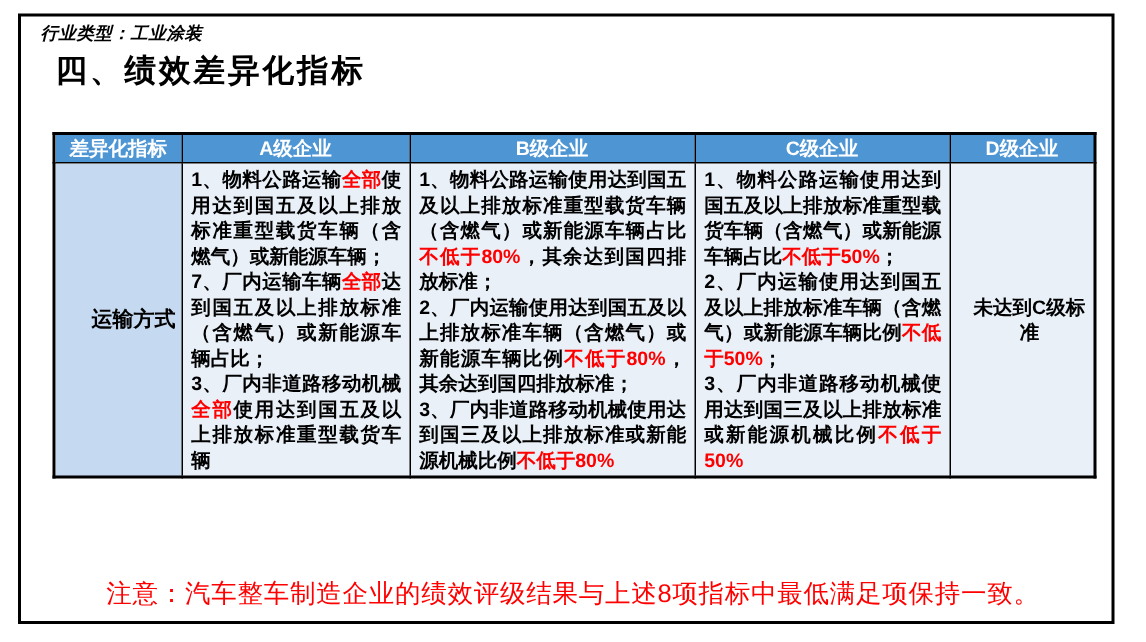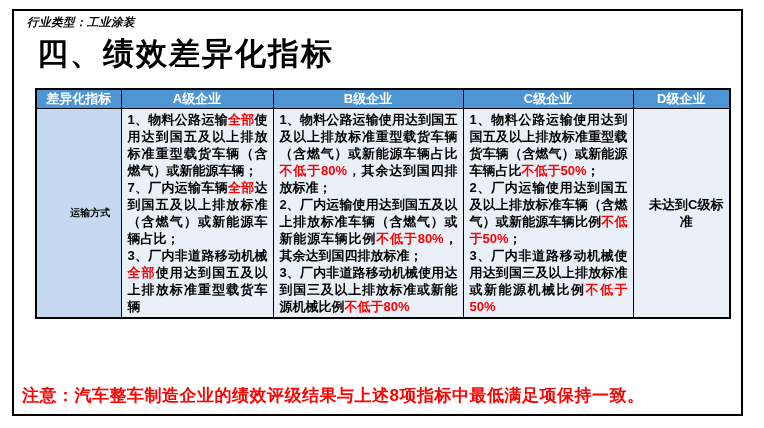--- a/index.html
+++ b/index.html
@@ -21,63 +21,63 @@
     position:absolute;left:12px;top:9px;width:731px;height:407px;
     border:2px solid var(--border);box-sizing:border-box;
     background:#fff;
   }
   .industry{
     position:absolute;left:27px;top:15px;
     font-size:11.5px;font-weight:bold;letter-spacing:0.5px;font-style:italic;
   }
   .title{
     position:absolute;left:37px;top:33px;margin:0;
-    font-size:31px;font-weight:bold;letter-spacing:2px;
+    font-size:21px;font-weight:bold;letter-spacing:2px;
   }
   table.indicators{
     position:absolute;left:35px;top:88px;width:694px;
     border-collapse:collapse;table-layout:fixed;
     border:2px solid var(--border);
   }
   table.indicators th,
   table.indicators td{
     border:1px solid var(--border);
     box-sizing:border-box;
     overflow:hidden;
   }
   table.indicators th{
     background:var(--header-bg);color:var(--header-text);
     font-size:13px;font-weight:bold;height:19px;
     text-align:center;vertical-align:middle;padding:0 2px;
   }
   td.label-cell{
     background:var(--label-bg);
-    font-size:10px;font-weight:bold;
-    text-align:center;vertical-align:middle;padding-left:24px;
+    font-size:14px;font-weight:bold;
+    text-align:left;vertical-align:middle;padding-left:24px;
   }
   td.data-cell{
     background:var(--cell-bg);
     font-size:13px;font-weight:bold;
     vertical-align:middle;
     padding:2px 5px 2px 6px;
     line-height:17px;
     text-align:justify;
   }
   td.center{
     text-align:center;vertical-align:middle;padding-left:15px;
   }
   tr.row-transport{height:204px;}
   tr.row-supervision{height:46px;}
   .cell-item{margin:0;}
   .red{color:var(--highlight);}
   .note{
     position:absolute;left:22px;top:384px;width:720px;
-    text-align:left;
+    text-align:center;
     color:var(--highlight);
-    font-size:17px;font-weight:bold;
+    font-size:17px;font-weight:normal;
     letter-spacing:0.5px;
   }
 </style>
 </head>
 <body>
 
 <div class="frame"></div>
 
 <div class="industry">行业类型：工业涂装</div>
 

